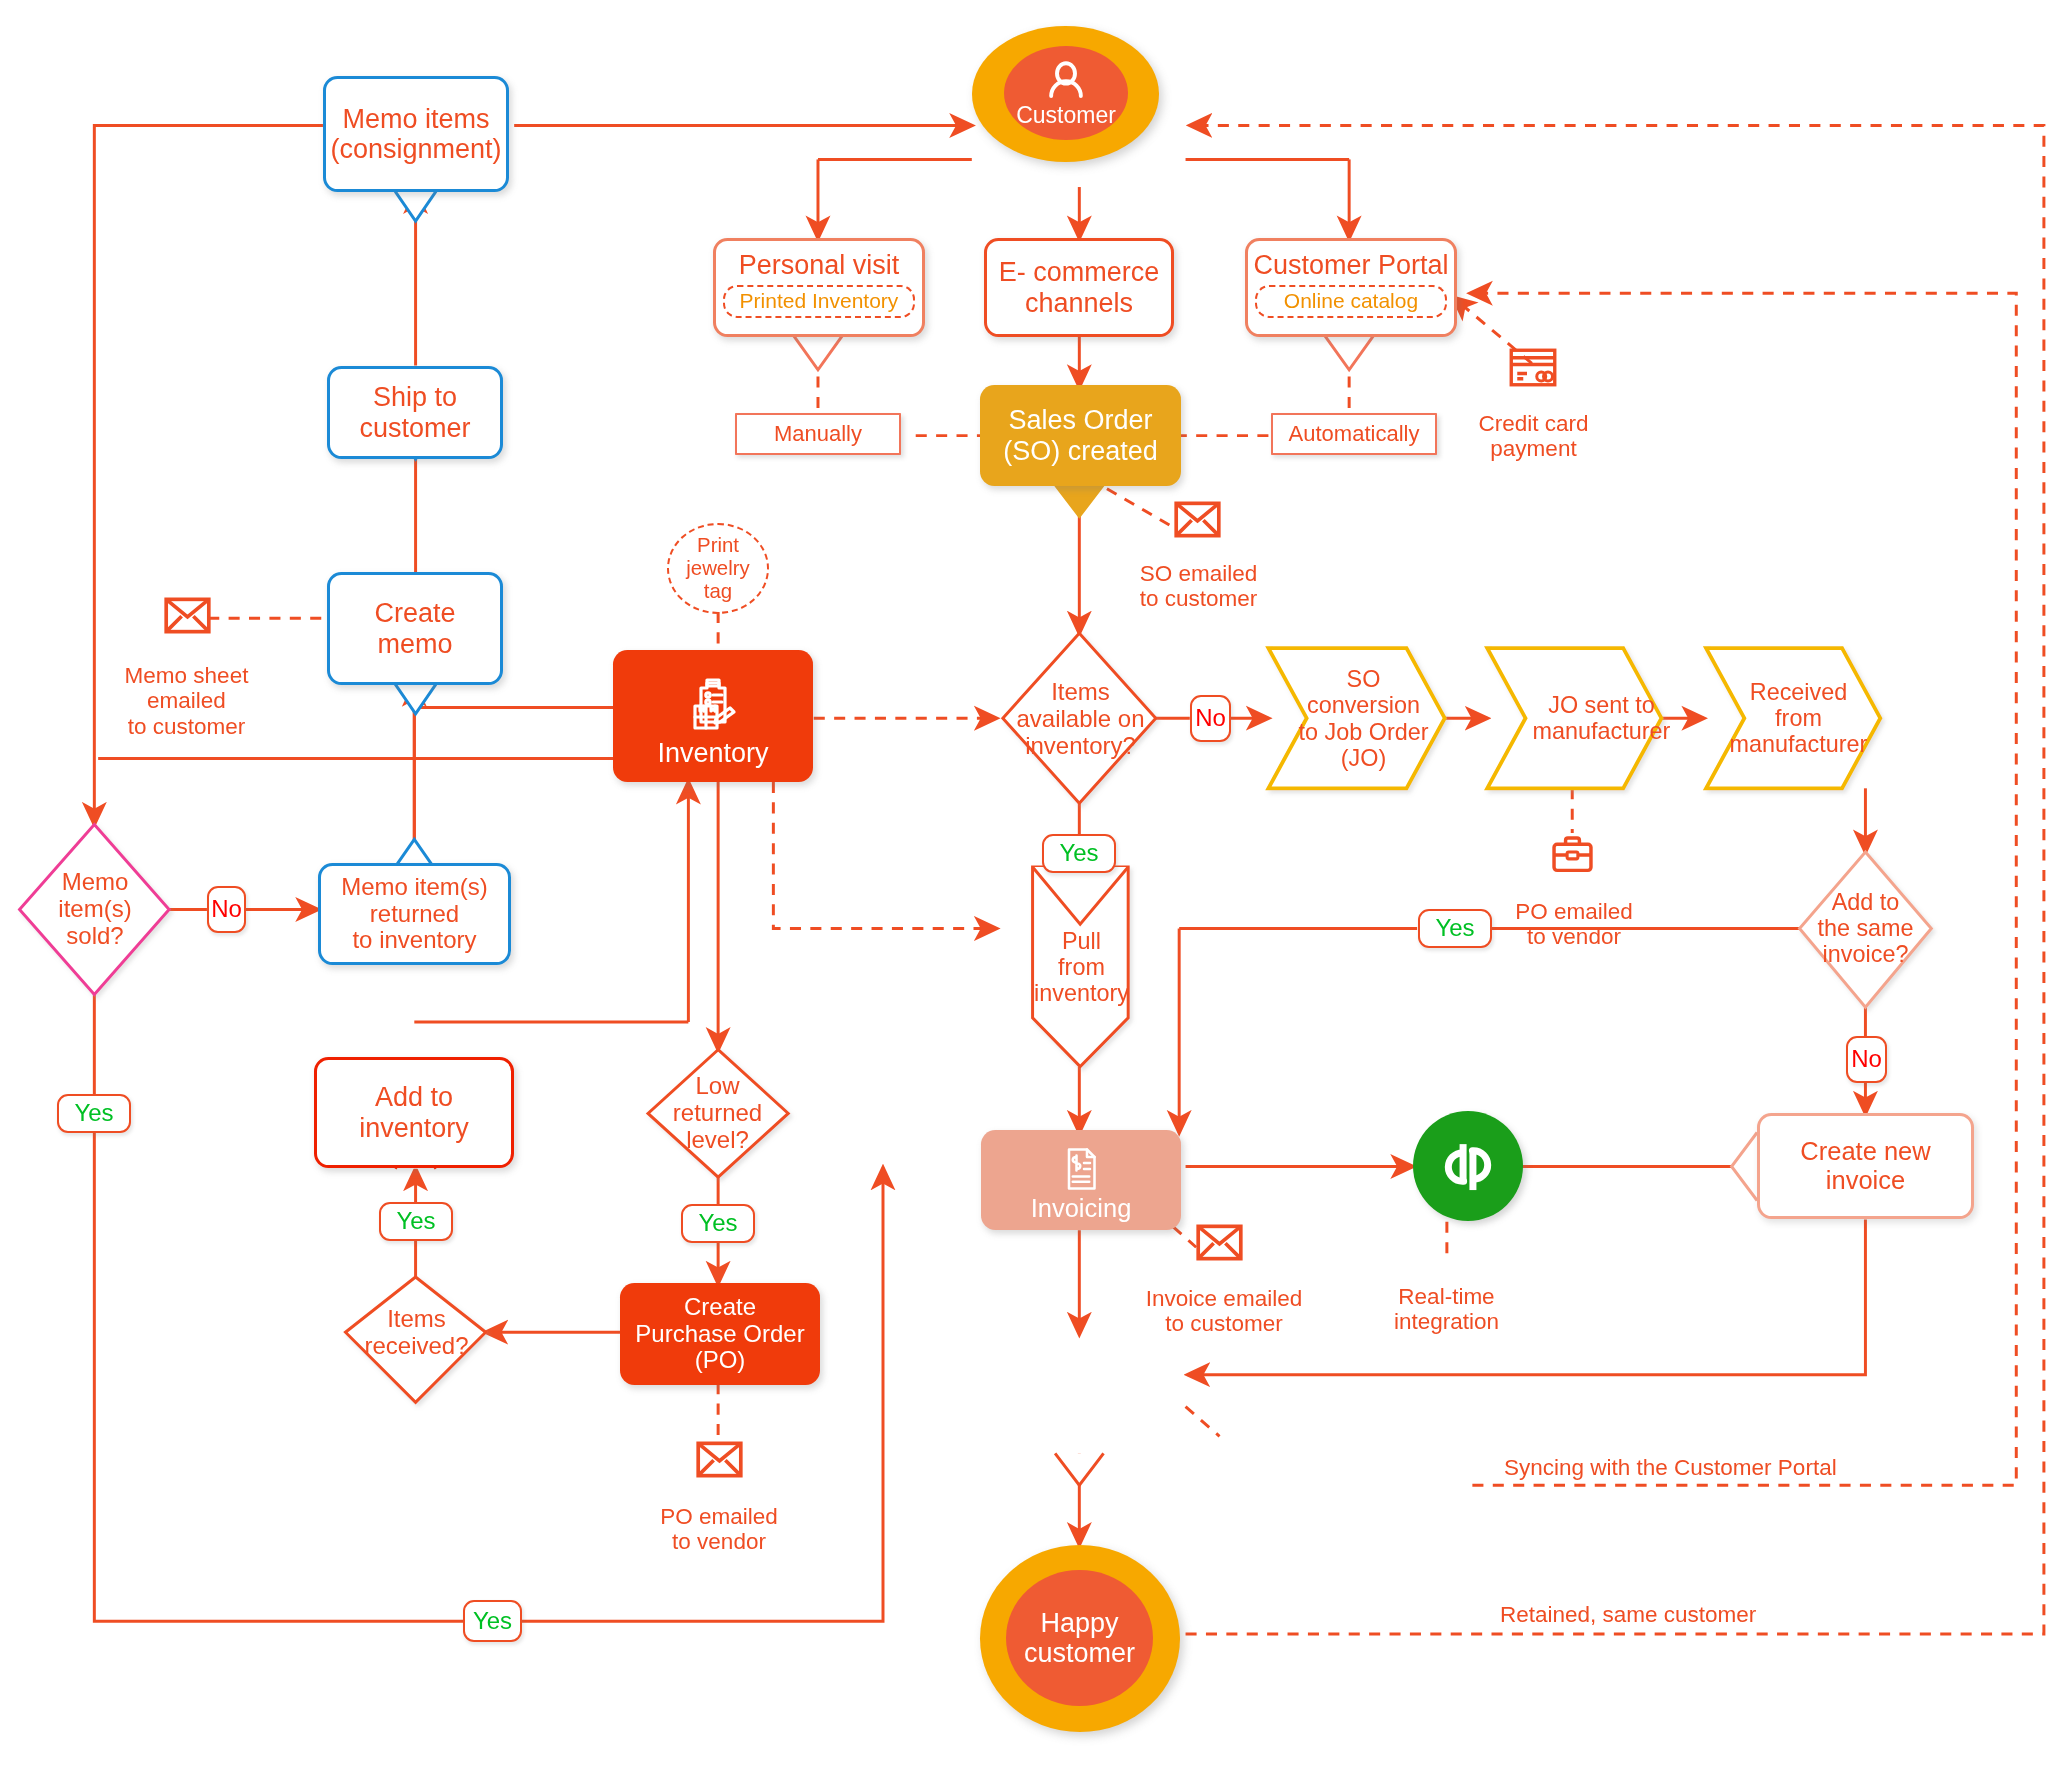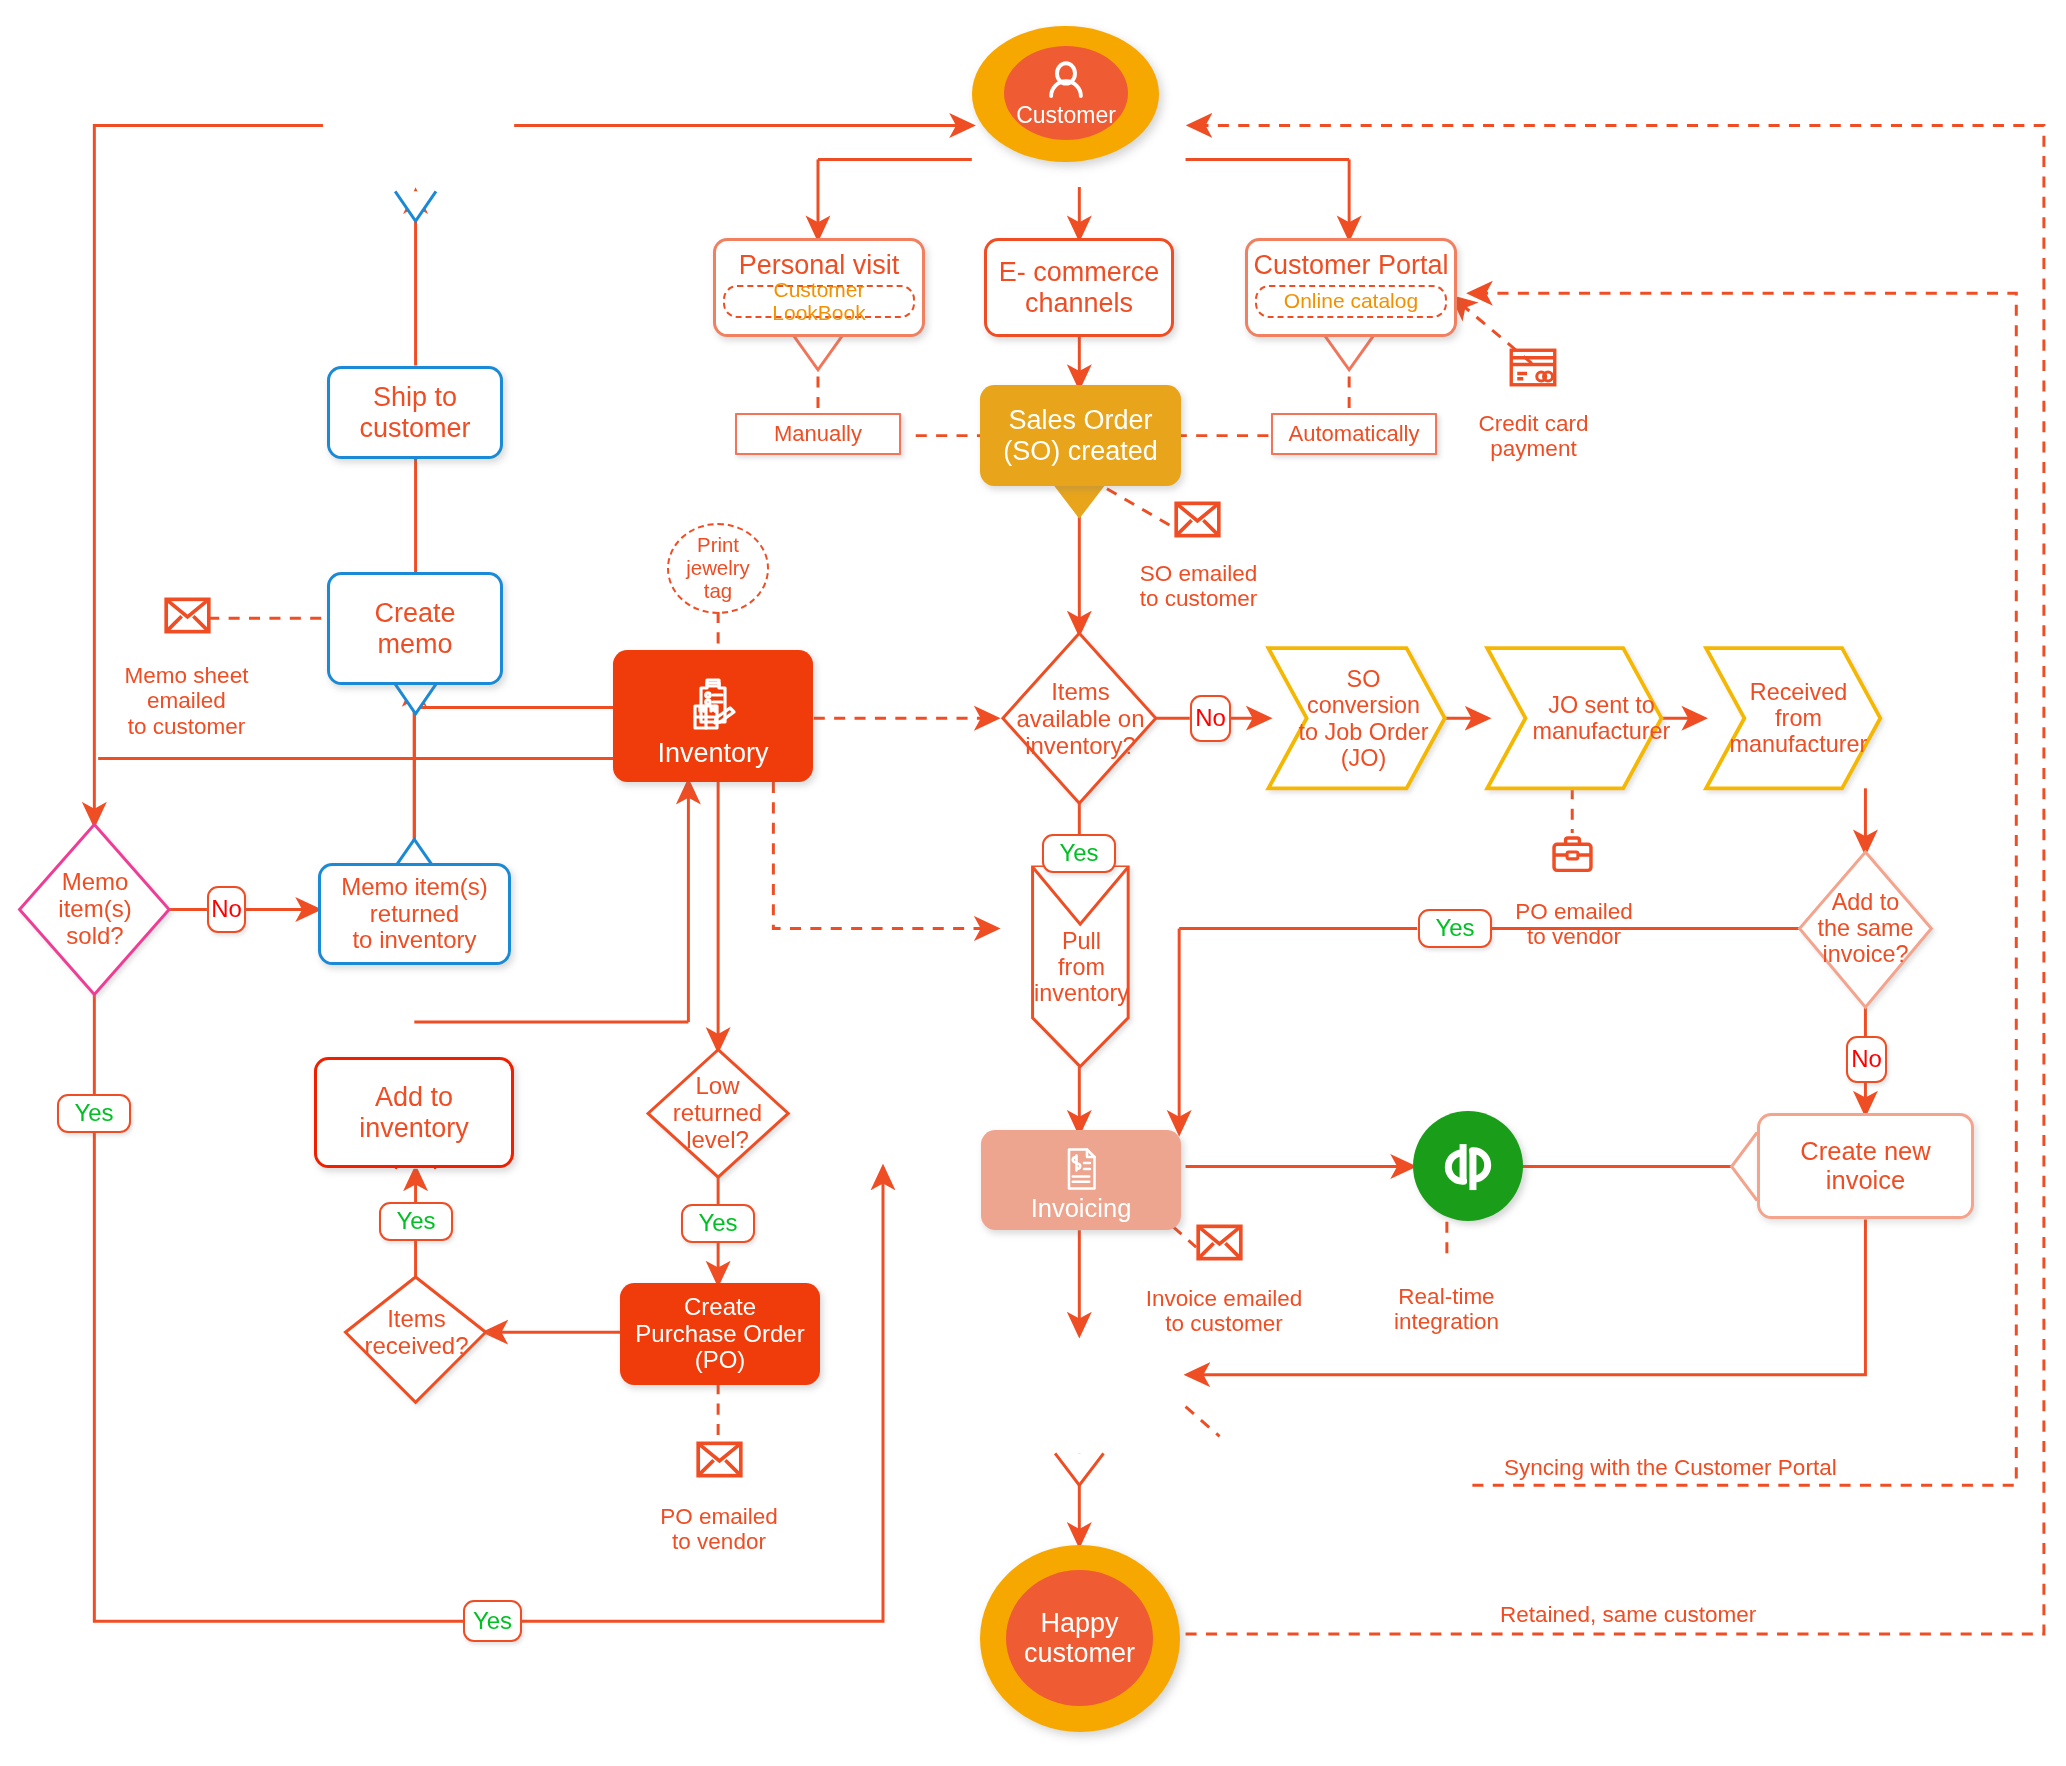--- a/index.html
+++ b/index.html
@@ -206,20 +206,24 @@
     <path d="M930,2750 L978,2680 L1026,2750" stroke="#ef2000"></path>
     <path d="M1868,790 L1925,870 L1982,790" stroke="#f2755a"></path>
     <path d="M3118,790 L3175,870 L3232,790" stroke="#f2755a"></path>
     <path d="M2483,1140 L2540,1215 L2597,1140" stroke="#e8a51c" fill="#e8a51c"></path>
     <path d="M2483,3420 L2540,3495 L2597,3420" stroke="#ef4d23"></path>
   </g>
 
   <path d="M4135,2665 L4075,2745 L4135,2825" fill="#fff" stroke="#f4a48d" stroke-width="7"></path>
 </svg>
 
+<div class="node rbox blue sh" style="left:323px;top:76px;width:186px;height:116px;font-size:27px;">
+  <span style="white-space: pre-line;">Memo items
+(consignment)</span>
+</div>
 
 <div class="node rbox blue sh" style="left:327px;top:366px;width:176px;height:93px;font-size:27px;">
   <span style="white-space: pre-line;">Ship to
 customer</span>
 </div>
 
 <div class="node rbox blue sh" style="left:327px;top:572px;width:176px;height:113px;font-size:27px;">
   <span style="white-space: pre-line;">Create
 memo</span>
 </div>
@@ -286,21 +290,21 @@
   <svg width="50" height="50" viewBox="0 0 64 64" fill="none" stroke="#fff" stroke-width="5" stroke-linecap="round">
     <ellipse cx="32" cy="21" rx="11.5" ry="13"></ellipse>
     <path d="M13 50a19 19 0 0 1 38 0"></path>
   </svg>
   <span style="font-size: 23px; margin-top: -3.4px; white-space: pre-line;">Customer</span>
 </div>
 
 <div class="node rbox salmon sh" style="left:713px;top:238px;width:212px;height:99px;flex-direction:column;justify-content:flex-start;padding-top:9.3px;">
   <span style="font-size: 27px; color: rgb(239, 77, 35); white-space: pre-line;">Personal visit</span>
   <div class="node dashpill" style="position:relative;left:0;top:4.2px;width:192px;height:33px;font-size:21px;">
-    <span style="white-space: pre-line;">Customer LookBook</span>
+    <span style="white-space: pre-line;">Printed Inventory</span>
   </div>
 </div>
 
 <div class="node rbox orange sh" style="left:984px;top:238px;width:190px;height:99px;font-size:27px;">
   <span style="white-space: pre-line;">E- commerce
 channels</span>
 </div>
 
 <div class="node rbox salmon sh" style="left:1245px;top:238px;width:212px;height:99px;flex-direction:column;justify-content:flex-start;padding-top:9.3px;">
   <span style="font-size: 27px; color: rgb(239, 77, 35); white-space: pre-line;">Customer Portal</span>

